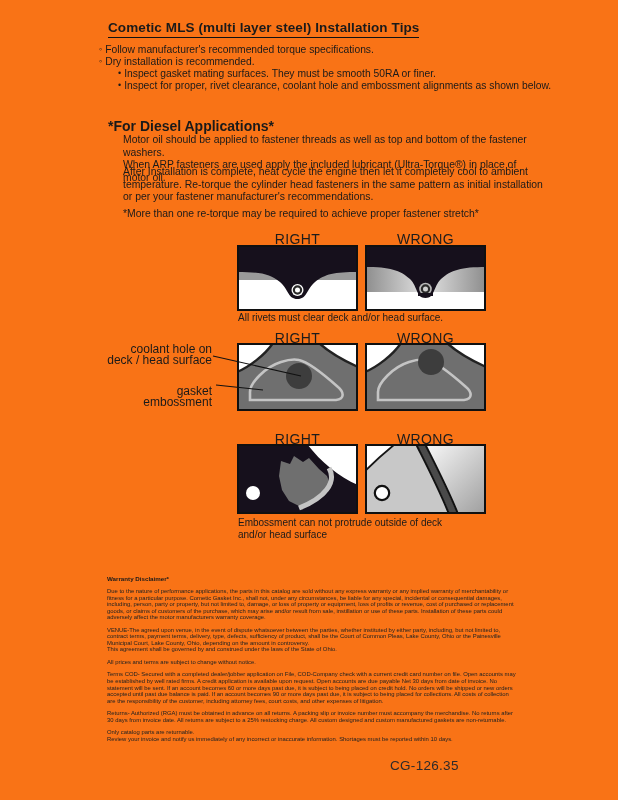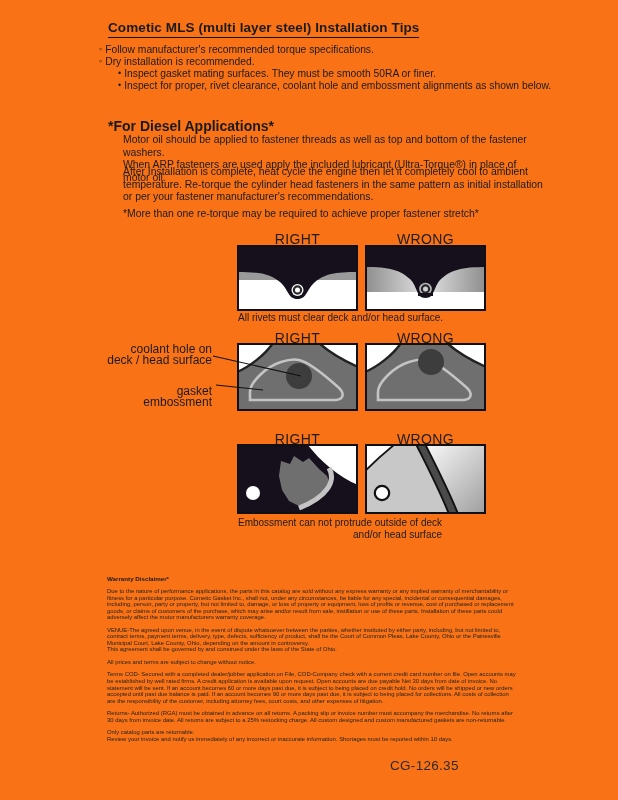--- a/index.html
+++ b/index.html
@@ -149,21 +149,21 @@
       <path d="M52,0 H121 V70 H86 C78,45 66,20 52,0 Z" fill="url(#deckg)"></path>
       <path d="M55.5,0 C66.5,22 78.5,45 88.5,70" fill="none" stroke="#4a4a4a" stroke-width="7"></path>
       <path d="M51,0 C62,22 74,45 84,70" fill="none" stroke="#111111" stroke-width="2"></path>
       <path d="M60,0 C71,22 83,45 93,70" fill="none" stroke="#111111" stroke-width="2"></path>
       <path d="M0,0 H30 C19,9 8,19 0,27 Z" fill="#ffffff" stroke="#161616" stroke-width="1.8"></path>
       <circle cx="17" cy="49" r="7.2" fill="#ffffff" stroke="#111111" stroke-width="2.2"></circle>
       <rect x="1" y="1" width="119" height="68" fill="none" stroke="#101010" stroke-width="2"></rect>
     </svg>
   </div>
 
-  <div class="abs caption" style="left:238px;top:517px;text-align:right;">Embossment can not protrude outside of deck
+  <div class="abs caption" style="left:238px;top:517px;">Embossment can not protrude outside of deck
 and/or head surface</div>
 
   <div class="abs disc-h">Warranty Disclaimer*</div>
   <div class="abs disc">
     <p>Due to the nature of performance applications, the parts in this catalog are sold without any express warranty or any implied warranty of merchantability or fitness for a particular purpose.  Cometic Gasket Inc., shall not, under any circumstances, be liable for any special, incidental or consequential damages, including, person, party or property, but not limited to, damage, or loss of property or equipment, loss of profits or revenue, cost of purchased or replacement goods, or claims of customers of the purchase, which may arise and/or result from sale, instillation or use of these parts.  Installation of these parts could adversely affect the motor manufacturers warranty coverage.</p>
     <p>VENUE-The agreed upon venue, in the event of dispute whatsoever between the parties, whether instituted by either party, including, but not limited to, contract terms, payment terms, delivery, type, defects, sufficiency of product, shall be the Court of Common Pleas, Lake County, Ohio or the Painesville Municipal Court, Lake County, Ohio, depending on the amount in controversy.
 This agreement shall be governed by and construed under the laws of the State of Ohio.</p>
     <p>All prices and terms are subject to change without notice.</p>
     <p>Terms COD- Secured with a completed dealer/jobber application on File, COD-Company check with a current credit card number on file.  Open accounts may be established by well rated firms.  A credit application is available upon request.  Open accounts are due payable Net 30 days from date of invoice.  No statement will be sent.  If an account becomes 60 or more days past due, it is subject to being placed on credit hold.  No orders will be shipped or new orders accepted until past due balance is paid.  If an account becomes 90 or more days past due, it is subject to being placed for collections.  All costs of collection are the responsibility of the customer, including attorney fees, court costs, and other expenses of litigation.</p>
     <p>Returns- Authorized (RGA) must be obtained in advance on all returns.  A packing slip or invoice number must accompany the merchandise.  No returns after 30 days from invoice date.  All returns are subject to a 25% restocking charge.  All custom designed and custom manufactured gaskets are non-returnable.</p>

